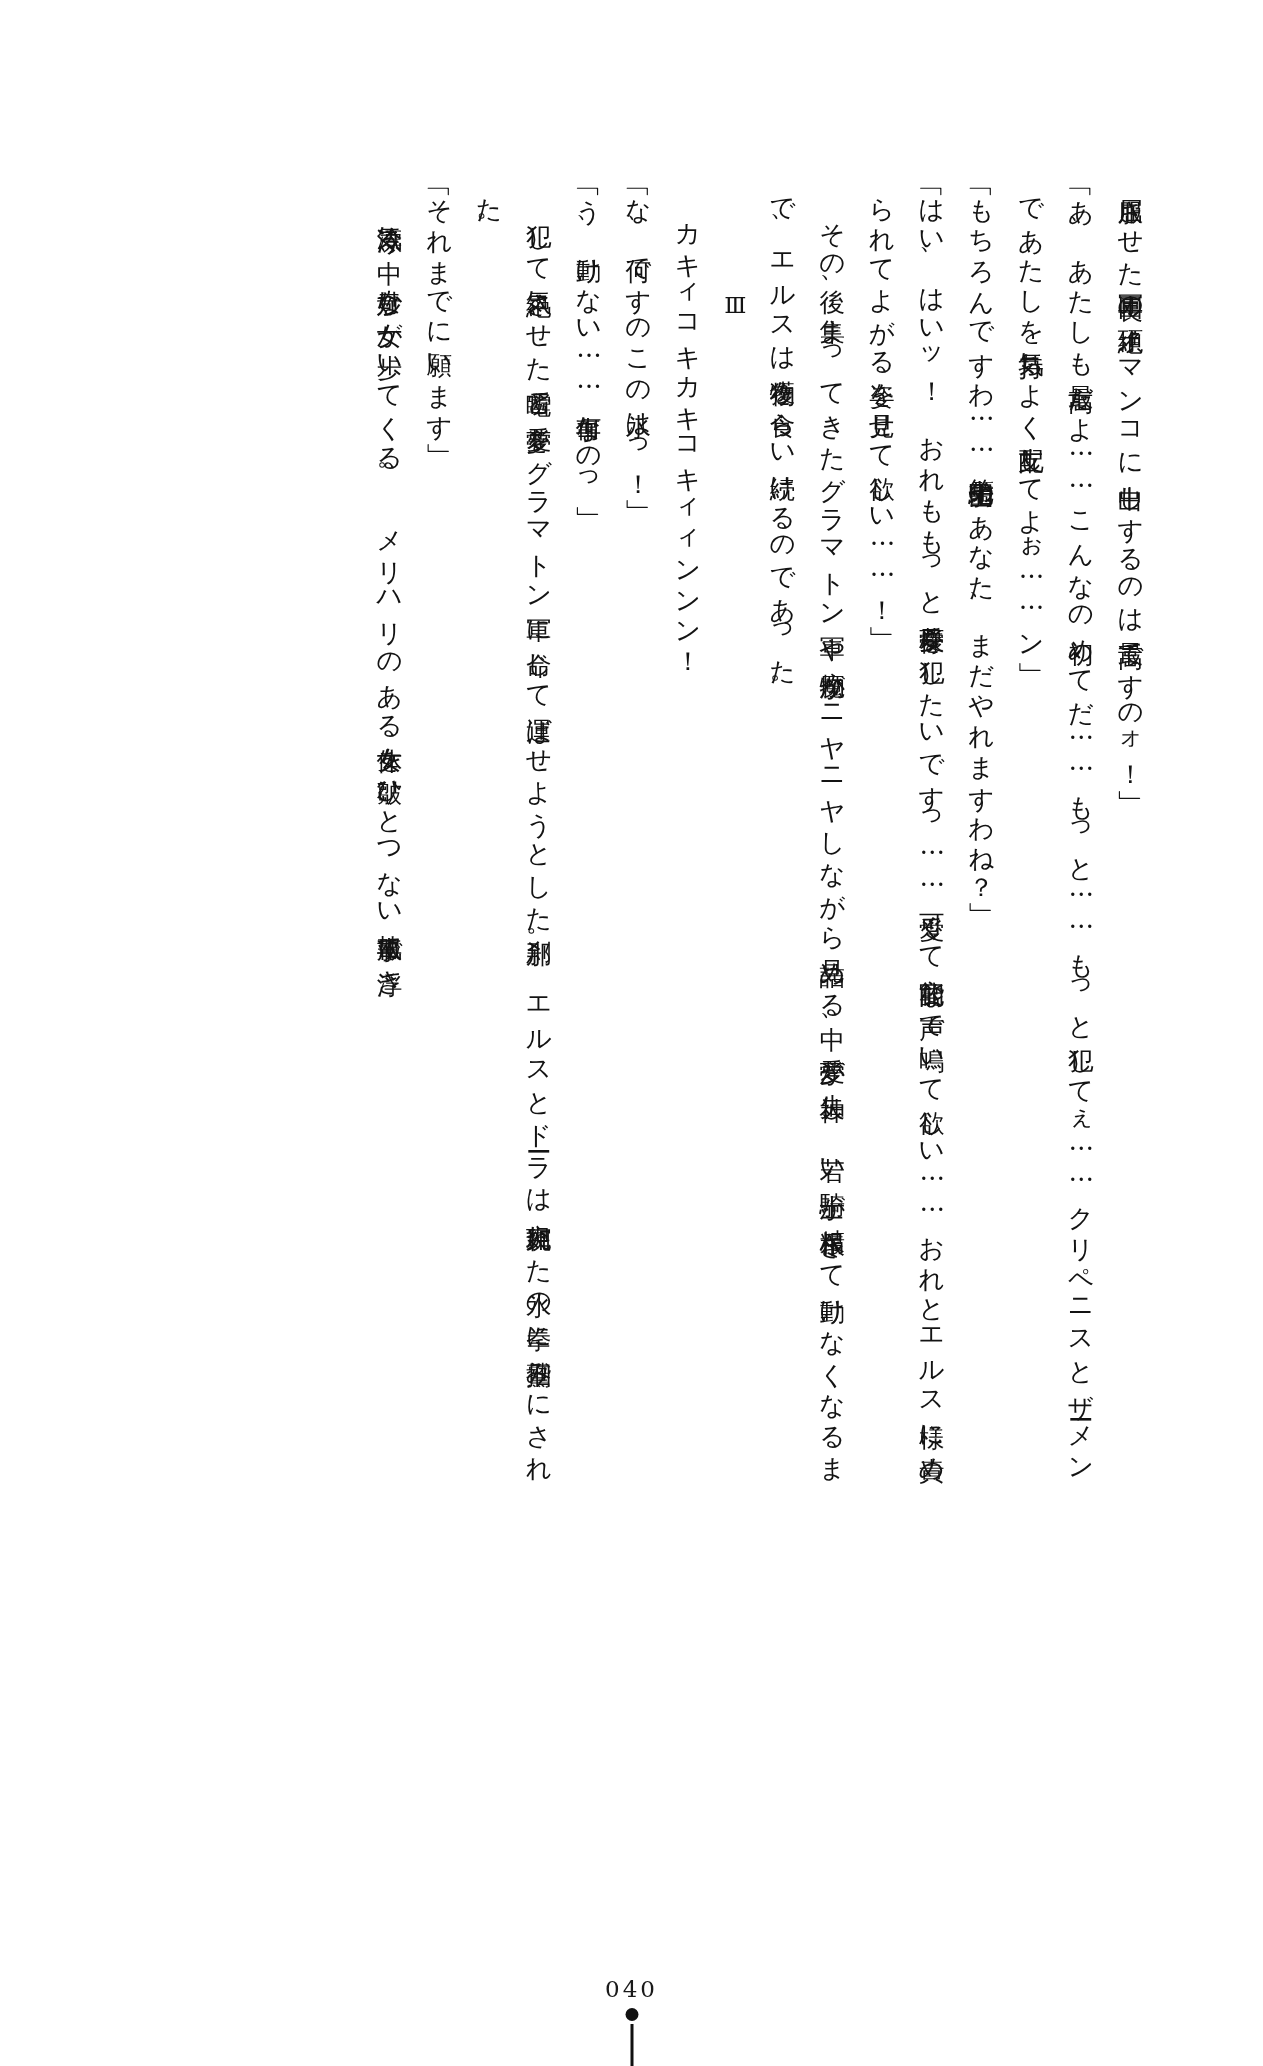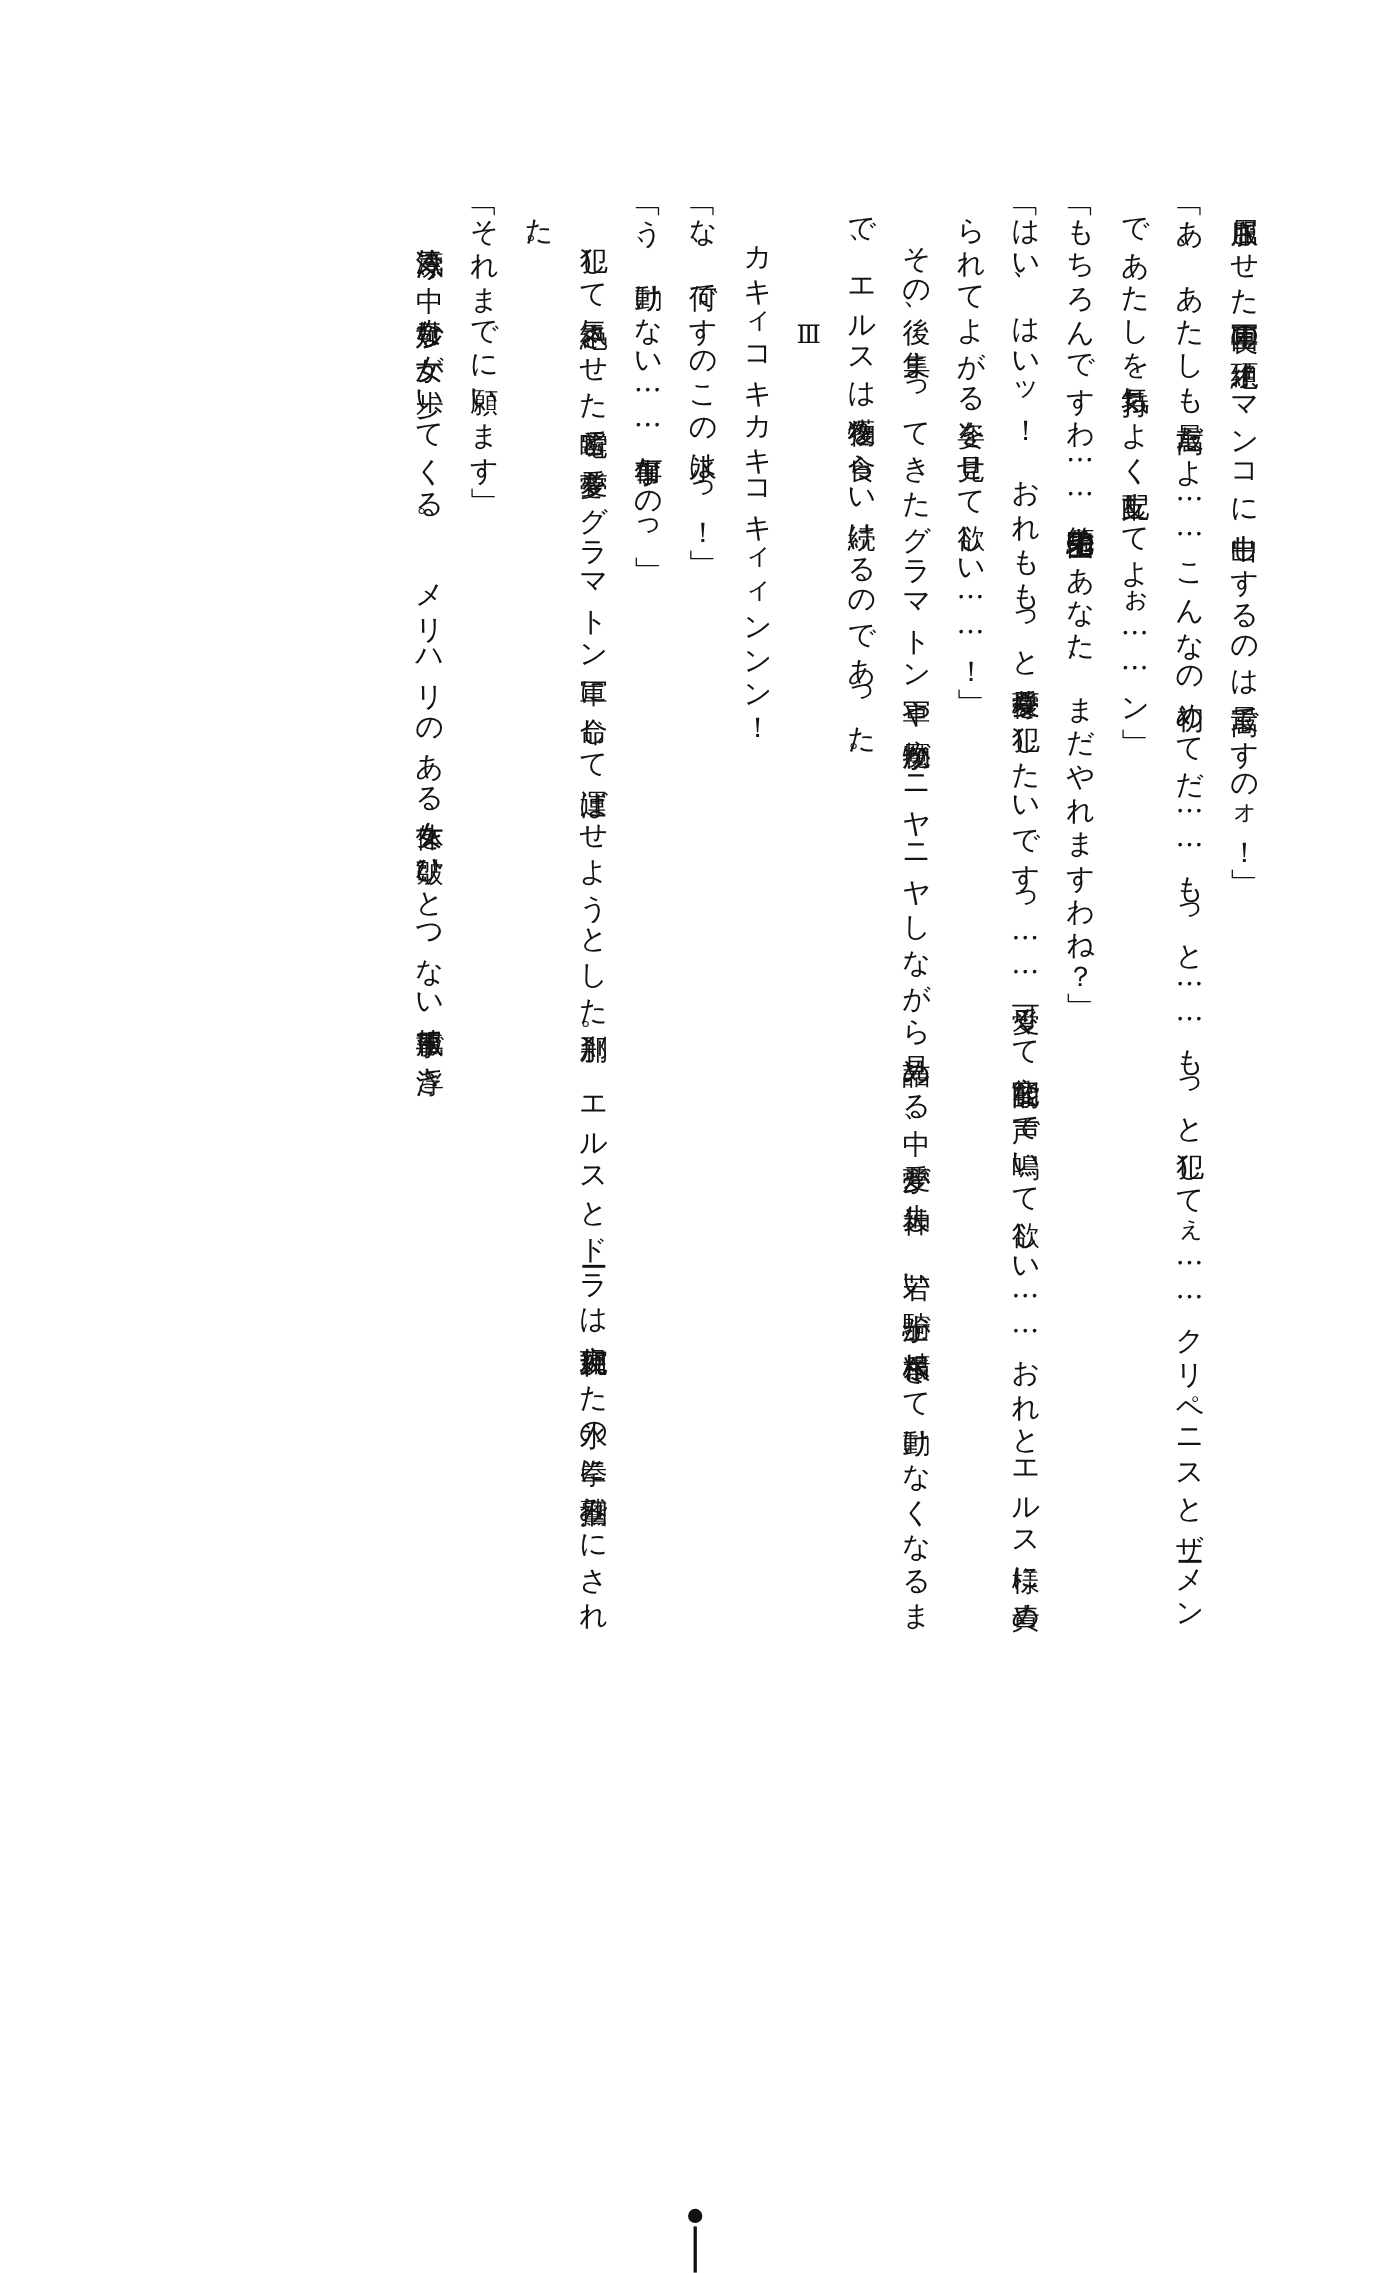--- a/index.html
+++ b/index.html
@@ -121,19 +121,20 @@
     <p class="indent">その後、集まってきたグラマトン軍や魔物がニヤニヤしながら見詰める中、愛夢が失神し、若い騎士が精根尽きて動けなくなるまで、エルスは獲物を食らい続けるのであった。</p>
     <p class="section-head section-num">Ⅲ</p>
     <p class="indent">カキィコキカキコキィィンンン！</p>
     <p>「な、何ですのこの氷はっ！」</p>
     <p>「う、動けない……何事なのっ」</p>
     <p class="indent">犯して気絶させた瞬電と愛夢をグラマトン軍に命じて運ばせようとした刹那。　エルスとドーラは突如現れた氷の拳に鷲掴みにされた。</p>
     <p>「それまでに願います」</p>
     <p class="indent">冷気漂う中、奇妙な女が歩いてくる。　メリハリのある女体を皺ひとつない執事服で浮き</p>
   </div>
 
+  <div class="folio">040</div>
 
   <div class="folio-mark">
     <div class="folio-dot"></div>
     <div class="folio-rule"></div>
   </div>
 
 </div>
 
 </body></html>

